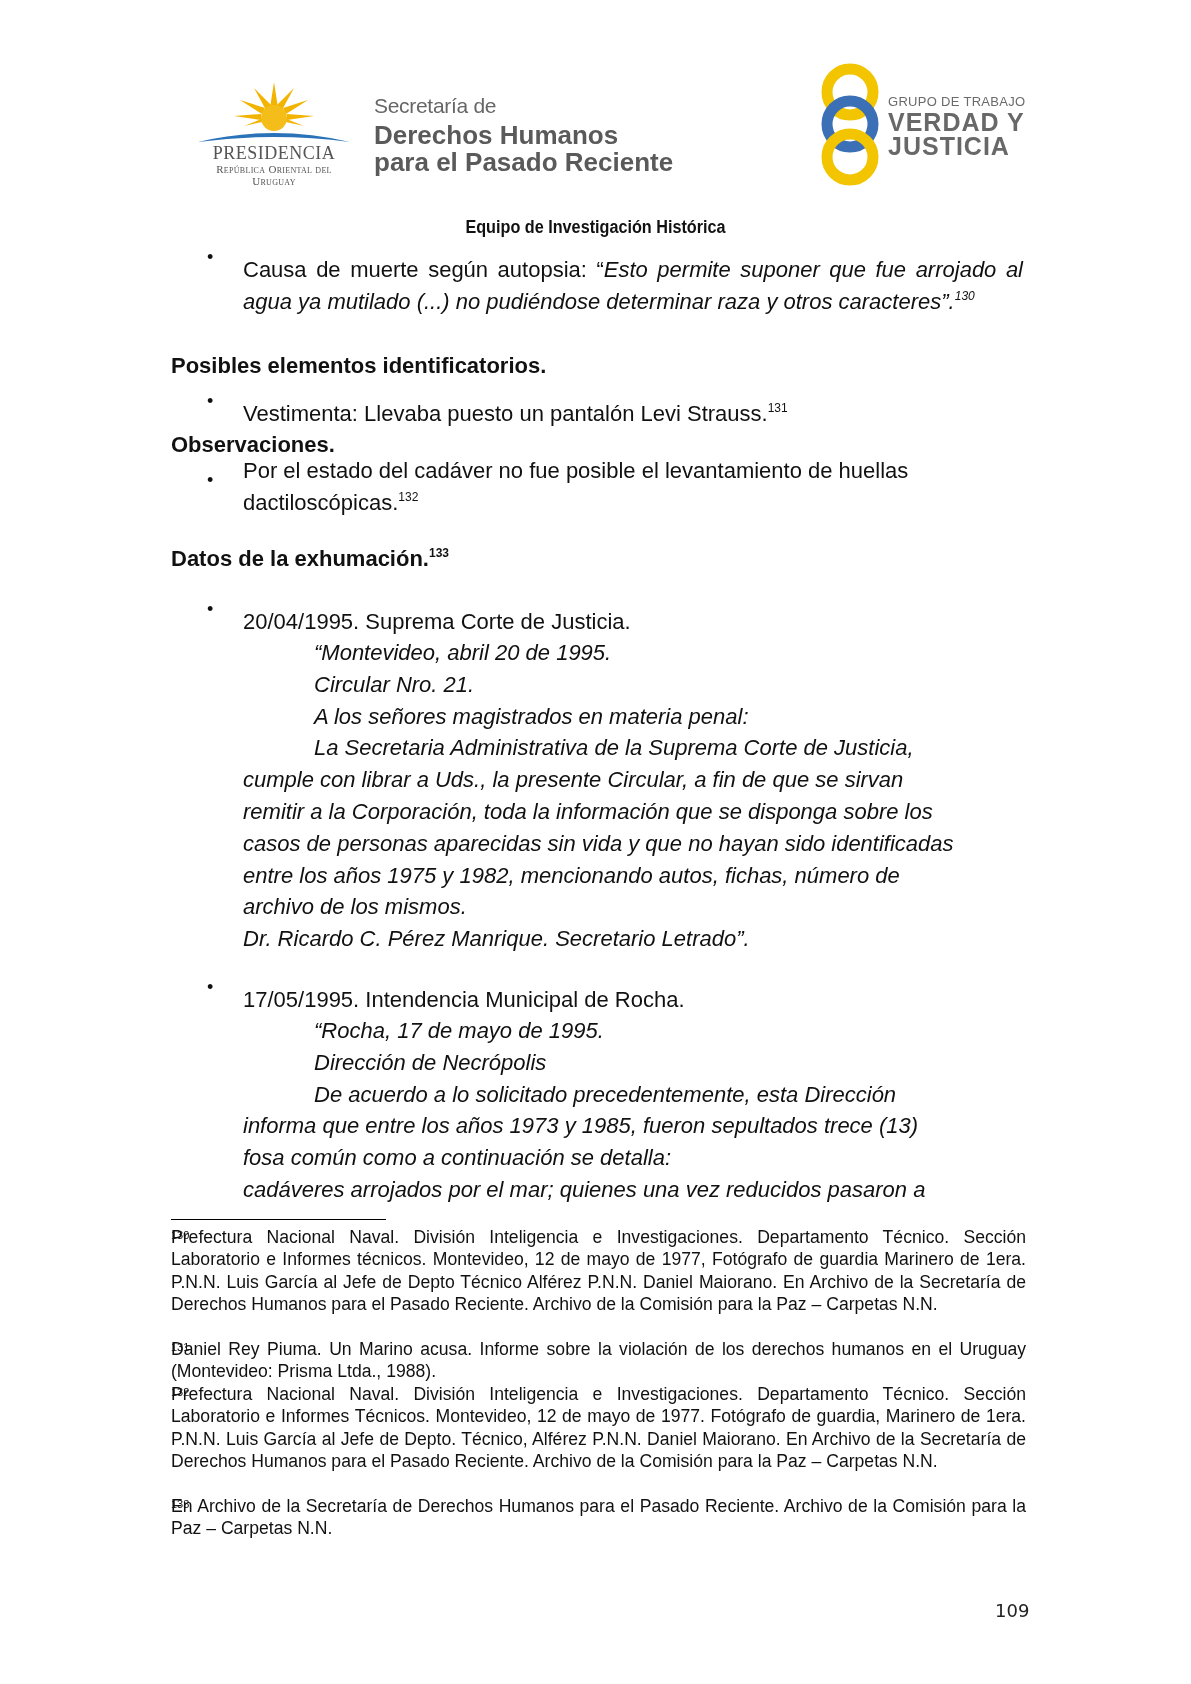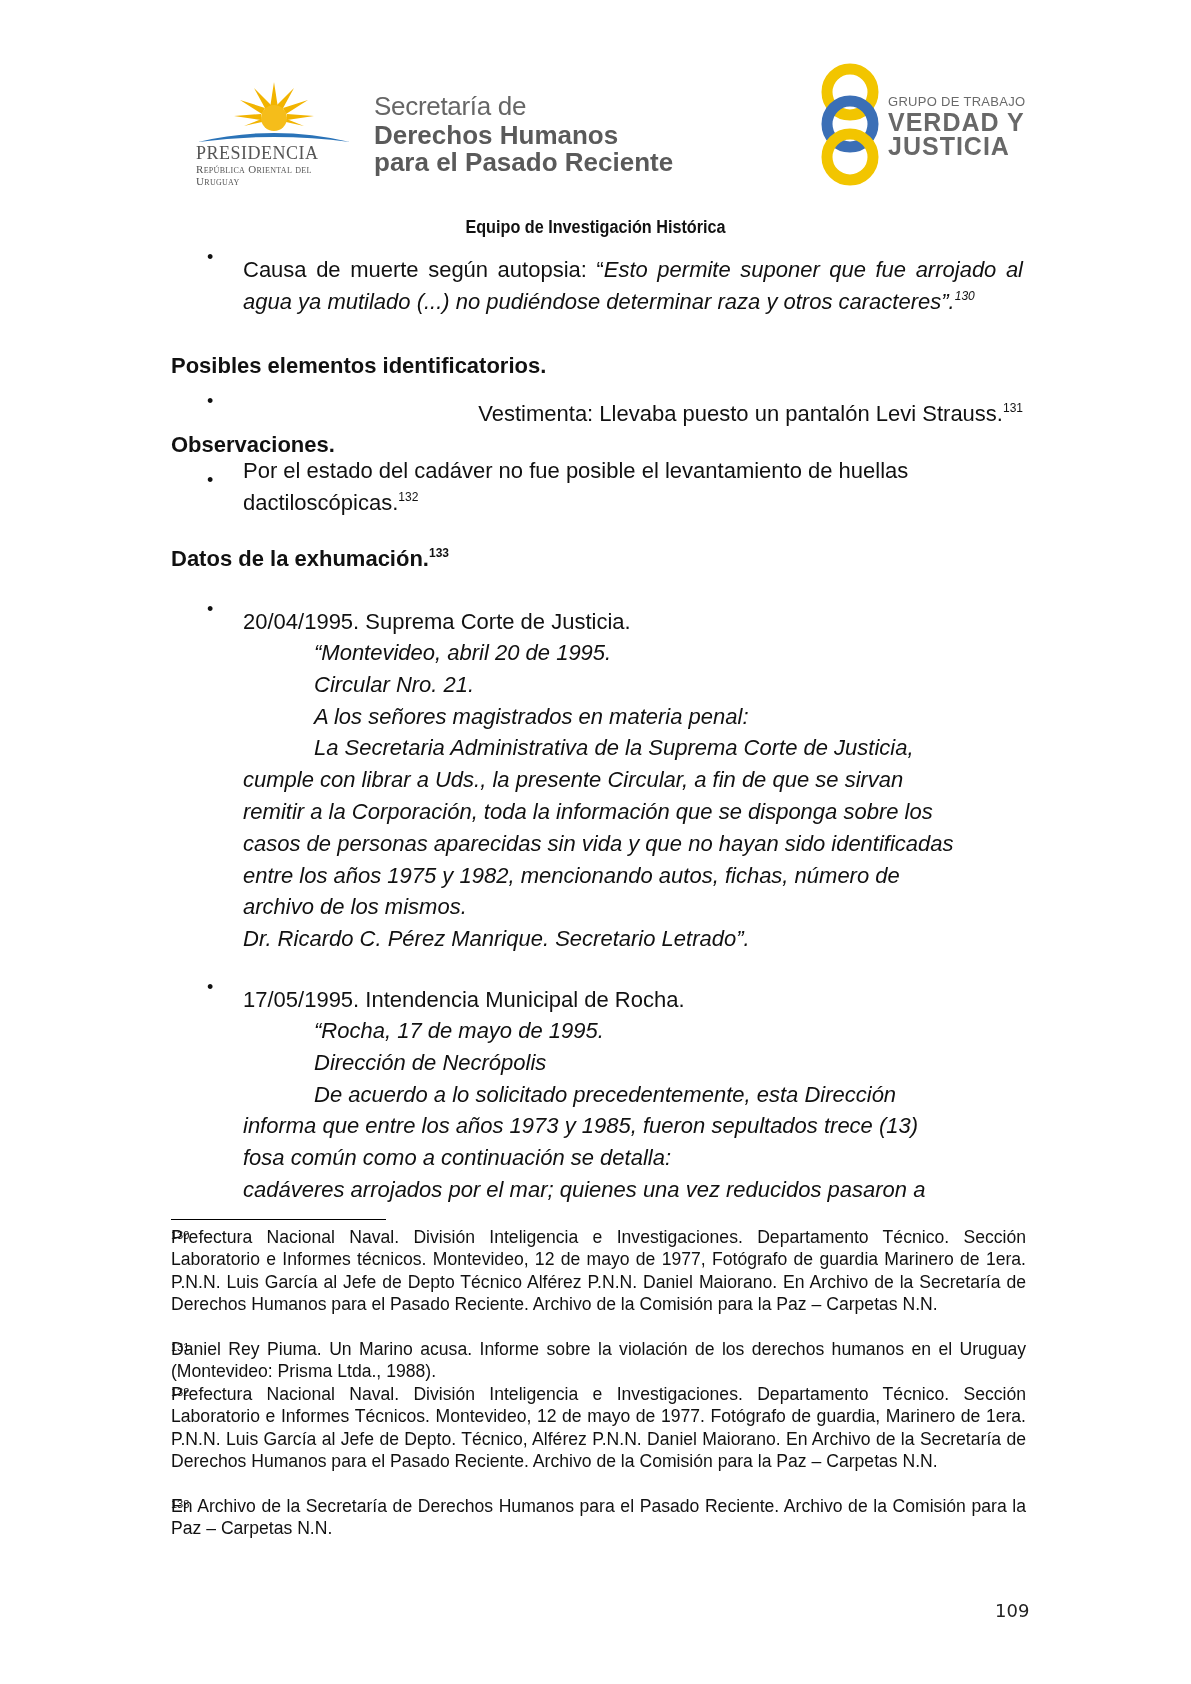--- a/index.html
+++ b/index.html
@@ -2,26 +2,26 @@
 <html><head>
 <meta charset="utf-8">
 <style>
   html, body { margin: 0; padding: 0; background: #ffffff; }
   body { width: 1191px; height: 1684px; position: relative; overflow: hidden;
          font-family: "Liberation Sans", sans-serif; color: #111; }
   .abs { position: absolute; }
 
   
   .pres-logo { left: 196px; top: 80px; width: 156px; height: 100px; }
-  .pres-text { left: 196px; top: 143px; width: 156px; text-align: left;
+  .pres-text { left: 196px; top: 143px; width: 156px; text-align: center;
                font-family: "Liberation Serif", serif; color: #555; }
   .pres-title { font-size: 18px; letter-spacing: 0.5px; line-height: 20px; }
   .pres-sub { font-size: 11px; letter-spacing: 0.3px; font-variant: small-caps; }
   .sec-logo { left: 374px; top: 90px; color: #555; }
-  .sec-l1 { font-size: 26px; font-weight: 300; color: #666; line-height: 32px; letter-spacing: -0.3px; }
+  .sec-l1 { font-size: 21px; font-weight: 300; color: #666; line-height: 32px; letter-spacing: -0.3px; }
   .sec-l2 { font-size: 26px; font-weight: bold; color: #5a5a5a; line-height: 27px; }
   .gvj-logo { left: 812px; top: 62px; width: 76px; height: 125px; }
   .gvj-text { left: 888px; top: 94px; color: #6a6a6a; }
   .gvj-l1 { font-size: 13px; letter-spacing: 0.3px; line-height: 16px; }
   .gvj-l2 { font-size: 25px; font-weight: bold; letter-spacing: 1px; line-height: 24px; color: #686868; }
 
   .team-header { left: 0; width: 1191px; top: 217px; text-align: center;
                  font-weight: bold; font-size: 18px; transform: scaleX(0.9); }
 
   
@@ -89,21 +89,21 @@
 <div class="abs team-header">Equipo de Investigación Histórica</div>
 
 <div class="body-text">
   <span class="bullet-dot" style="top:242px;">•</span>
   <div class="para justify" style="top:238px;">
     <span>Causa de muerte según autopsia: “</span><span class="it">Esto permite suponer que fue arrojado al agua ya mutilado (...) no pudiéndose determinar raza y otros caracteres”.</span><sup class="it">130</sup>
   </div>
 
   <div class="heading" style="top:351px;">Posibles elementos identificatorios.</div>
   <span class="bullet-dot" style="top:386px;">•</span>
-  <div class="para" style="top:382px;text-align:right;">
+  <div class="para" style="top:382px;">
     <span>Vestimenta: Llevaba puesto un pantalón Levi Strauss.</span><sup>131</sup>
   </div>
 
   <div class="heading" style="top:430px;">Observaciones.</div>
   <span class="bullet-dot" style="top:465px;">•</span>
   <div class="para" style="top:439px; width:760px;">
     <span>Por el estado del cadáver no fue posible el levantamiento de huellas dactiloscópicas.</span><sup>132</sup>
   </div>
 
   <div class="heading" style="top:544px;">

